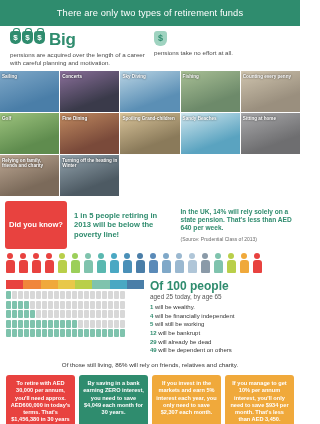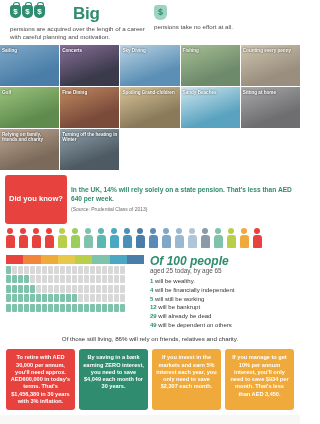--- a/index.html
+++ b/index.html
@@ -23,21 +23,20 @@
     letter-spacing: .1px;
   }
 
   
   .twocol { display: flex; background: #ffffff; padding: 5px 6px 4px 6px; }
   .col { width: 50%; padding: 0 4px; }
   .colhead { display: flex; align-items: flex-start; gap: 4px; }
   .colhead .word {
     font-size: 17px; font-weight: bold; color: #2f8c6e; line-height: 1;
     letter-spacing: -.3px;
-    margin-left: 24px;
   }
   .dollars { display:flex; gap:1px; margin-bottom:1px; }
   .dollars .bag {
     width:11px;height:13px;background:#2f8c6e;border-radius:3px 3px 5px 5px;
     position:relative;
   }
   .dollars .bag::after{
     content:"$"; position:absolute; left:0; right:0; top:1px; text-align:center;
     color:#fff; font-size:8px; font-weight:bold; line-height:12px;
   }
@@ -84,38 +83,39 @@
 
   
   .hundred { display:flex; background:#ffffff; padding:4px 6px 4px 6px; gap:6px;}
   .bars { width:138px; }
   .barrow{ display:flex; gap:1px; margin-bottom:1.5px; align-items:center;}
   .dot{ width:5px;height:8px;border-radius:1px;background:#7fc3ad;}
   .dot.off{ background:#d8d8d8; }
   .colorbar{ display:flex; height:9px; margin-bottom:2px; }
   .colorbar div{ flex:1; }
   .hundredtxt{ flex:1; }
-  .hundredtxt .big{ font-size:12px; font-weight:bold; color:#2f8c6e; line-height:1.05;font-style:italic;}
+  .hundredtxt .big{ font-size:12px; font-weight:bold; color:#2f8c6e; line-height:1.05;}
   .hundredtxt .sub{ font-size:6.4px; color:#555; margin-bottom:3px;}
   .hundredtxt ul{ margin:0; padding:0; list-style:none;}
   .hundredtxt li{ font-size:6px; color:#333; line-height:1.45;}
   .hundredtxt li b{ color:#2f8c6e; }
   .footnote{ text-align:center; font-size:6.2px; color:#333; background:#fff; padding:2px 6px 4px 6px;}
 
   
   .fpwrap{ background:#ffffff; padding:3px 6px 5px 6px;}
   .fptitle{ text-align:center; font-size:8.5px; font-weight:bold; color:#333; letter-spacing:.6px; margin:2px 0 4px 0;}
   .fpcols{ display:flex; gap:4px;}
   .fpcard{ flex:1; border-radius:3px; color:#fff; font-size:5.6px; line-height:1.3; padding:5px 4px; text-align:center; font-weight:bold;}
 </style>
 </head>
 <body>
 
 <div class="page">
 
+  <div class="header">There are only two types of retirement funds</div>
 
   <div class="twocol">
     <div class="col">
       <div class="colhead">
         <div class="dollars">
           <div class="bag"></div>
             <div class="bag"></div>
             <div class="bag"></div>
         </div>
         <div class="word">Big</div>
@@ -165,20 +165,21 @@
       <div class="cell dark" style="background: linear-gradient(160deg, rgb(189, 168, 148) 0%, rgb(123, 106, 90) 70%);">
         <div class="cap">Relying on family, friends and charity</div>
       </div>
       <div class="cell dark" style="background: linear-gradient(160deg, rgb(147, 163, 173) 0%, rgb(77, 90, 99) 70%);">
         <div class="cap">Turning off the heating in Winter</div>
       </div>
     </div>
 
   <div class="band">
     <div class="dyk">Did you know?</div>
+    <div class="stat1">1 in 5 people retiring in 2013 will be below the poverty line!</div>
     <div class="stat2">
       <div><b>In the UK, 14% will rely solely on a state pension. That's less than AED 640 per week.</b></div>
       <div class="source">(Source: Prudential Class of 2013)</div>
     </div>
   </div>
 
   <div class="peoplewrap" id="peoplerow">
       <div class="pfig">
         <div class="head" style="background:#e8423f"></div>
         <div class="body" style="background:#e8423f"></div>

